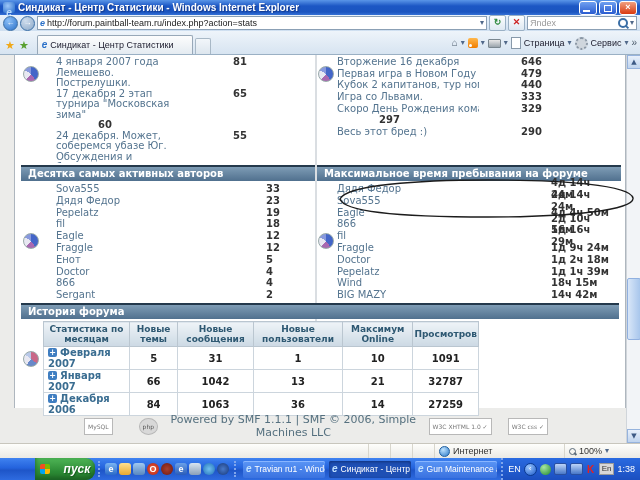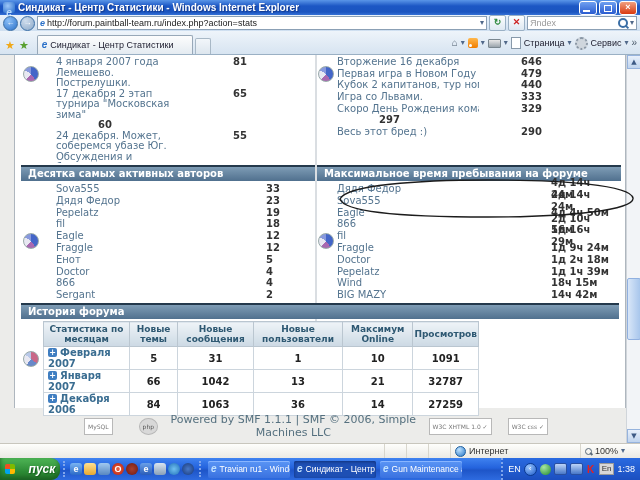--- a/index.html
+++ b/index.html
@@ -116,21 +116,21 @@
   .sp.big{flex:1;border-left:none;}
   .sp.tiny{width:22px;padding:0;}
   .globe{width:9px;height:9px;border-radius:50%;background:radial-gradient(circle at 35% 30%,#bfe3ff,#2a78c8);border:1px solid #1f5f9f;flex:none;}
   .zmag{width:5px;height:5px;border:1.5px solid #5a6a7a;border-radius:50%;position:relative;flex:none;}
   .zmag::after{content:"";position:absolute;width:3px;height:1.5px;background:#5a6a7a;transform:rotate(45deg);right:-2px;bottom:-1px;}
 
   
   .taskbar{height:22px;background:linear-gradient(#3f82f0,#2463dd 45%,#1e55c8 55%,#2e6be0);display:flex;align-items:center;}
   .startbtn{width:60px;height:22px;flex:none;border-radius:0 9px 9px 0;display:flex;align-items:center;justify-content:center;gap:14px;
             background:linear-gradient(#4fb556,#2d8c36 60%,#27802f);box-shadow:inset 0 -3px 5px #1a6022;
-            color:#fff;font-weight:bold;font-style:italic;font-size:12px;text-shadow:1px 1px 1px #155c1c;}
+            color:#fff;font-weight:bold;font-style:italic;font-size:12px;text-shadow:1px 1px 1px #155c1c;margin-left:35px;}
   .flag{width:10px;height:10px;border-radius:2px;flex:none;
         background:conic-gradient(#7fba00 0 25%,#ffb900 25% 50%,#00a4ef 50% 75%,#f25022 75%);}
   .ql{display:flex;gap:2px;margin:0 3px;padding:0 5px;border-left:2px dotted #7fa5ec;border-right:2px dotted #7fa5ec;align-items:center;height:16px;}
   .qli{width:12px;height:12px;border-radius:3px;font-size:9px;font-weight:bold;color:#fff;text-align:center;line-height:12px;}
   .tbtns{display:flex;align-items:center;}
   .tbtn{width:82px;height:17px;margin-left:4px;border-radius:2px;box-sizing:border-box;
         background:linear-gradient(#5a95f5,#3a72e0);box-shadow:inset 0 1px 0 #88b5ff;
         color:#fff;font-size:8.5px;display:flex;align-items:center;gap:3px;padding:0 3px;white-space:nowrap;overflow:hidden;}
   .tbtns > div:nth-of-type(2){background:#1e4fb4;box-shadow:inset 0 1px 3px #10307a;}
   .tray{margin-left:auto;display:flex;align-items:center;gap:3px;padding:0 5px;height:22px;
@@ -487,21 +487,21 @@
 
   <div class="statusbar">
     <span class="sp big"></span>
     <span class="sp tiny"></span>
     <span class="sp tiny"></span>
     <span class="sp tiny"></span>
     <span class="sp" style="width:130px">
       <span class="globe"></span>
       <span>Интернет</span>
     </span>
-    <span class="sp" style="width:60px">
+    <span class="sp" style="width:76px">
       <span class="zmag"></span>
       <span>100%</span>
       <span class="chev">▾</span>
     </span>
   </div>
 
   <div class="taskbar">
     <div class="startbtn">
       <span class="flag"></span>
       <span>пуск</span>

